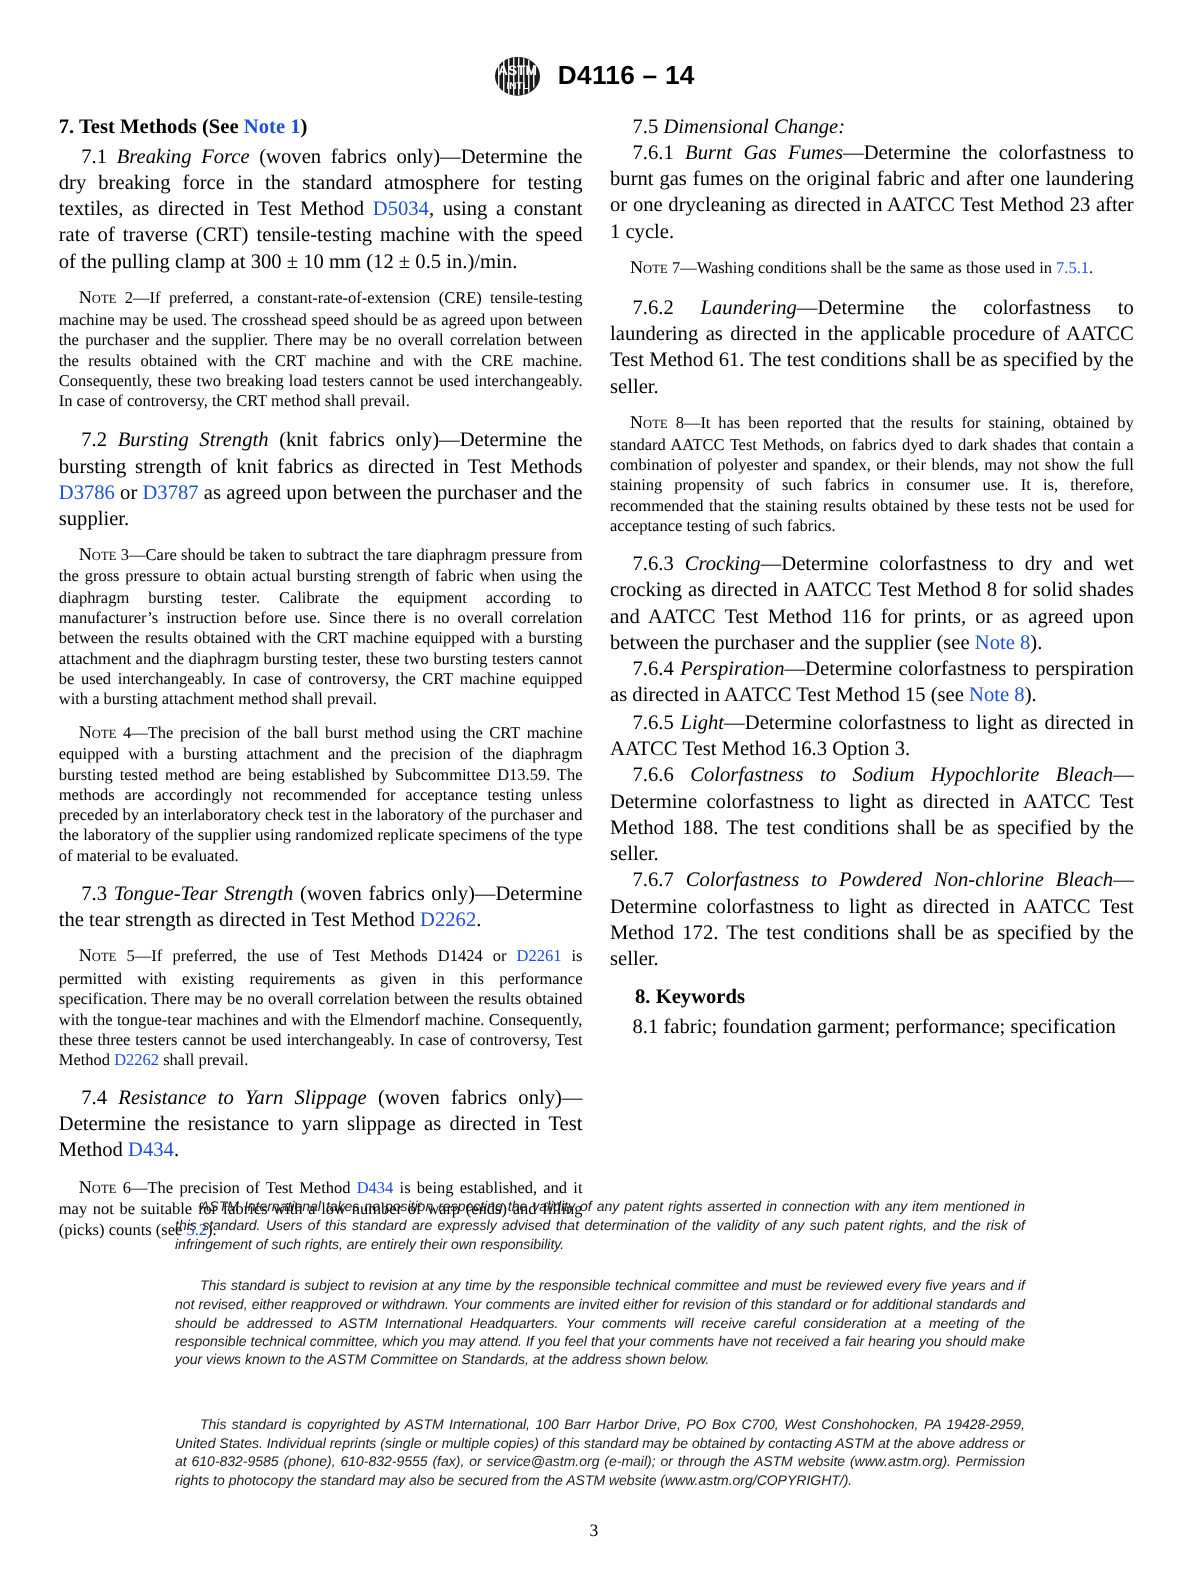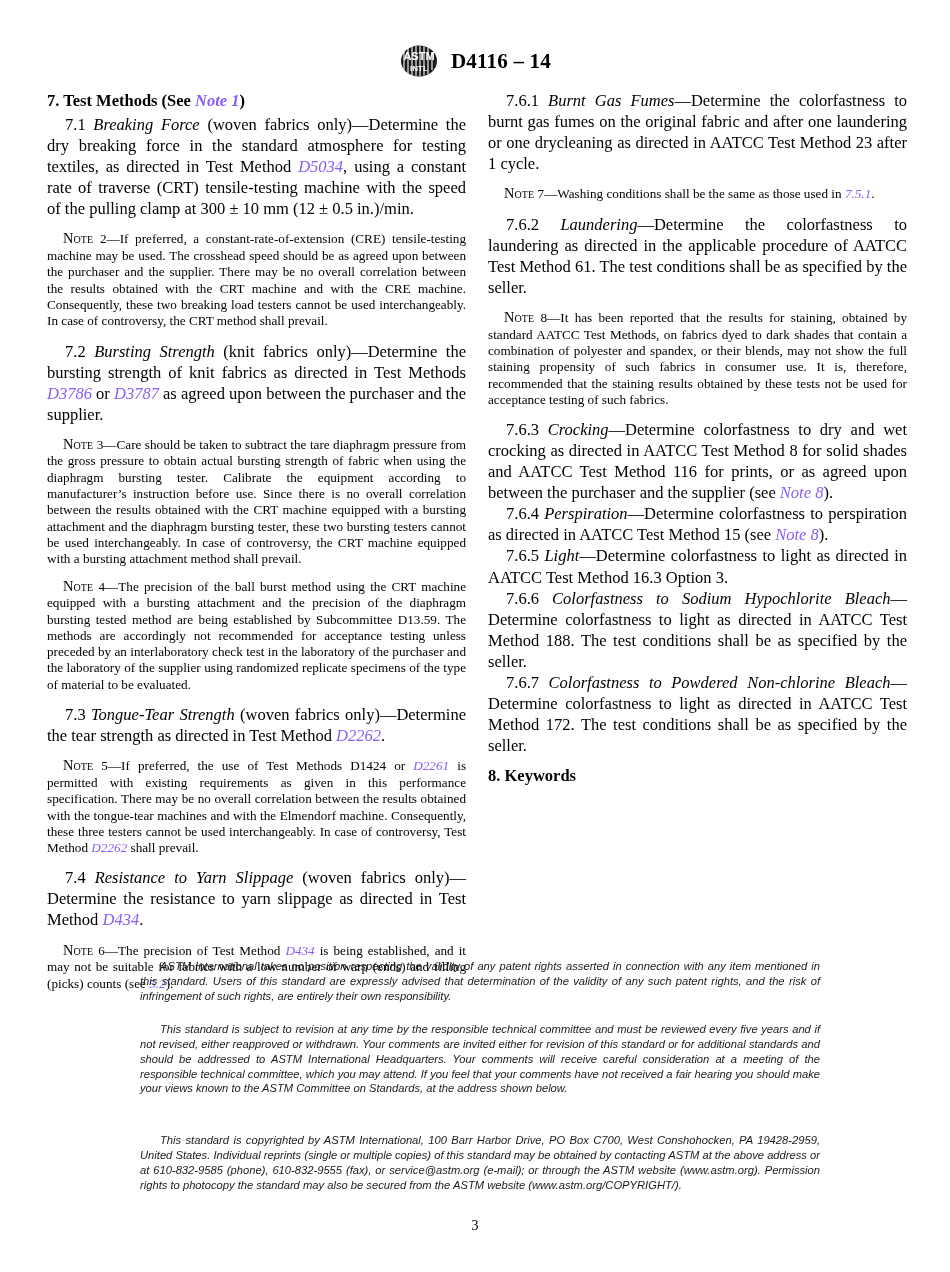--- a/index.html
+++ b/index.html
@@ -36,21 +36,21 @@
   .astm-logo {
     width: 40px;
     height: 34px;
     position: relative;
     display: inline-block;
   }
   .doc-number {
     font-size: 21px;
     font-weight: bold;
     letter-spacing: 0.2px;
-    font-family: Liberation Serif, serif;
+    font-family: Liberation Sans, sans-serif;
   }
 
   
   .columns {
     position: absolute;
     top: 90px;
     left: 47px;
     width: 860px;
     display: flex;
     gap: 22px;
@@ -61,20 +61,21 @@
 
   
   h2.section-head {
     font-size: 16.5px;
     font-weight: bold;
     margin: 0 0 3px 0;
     line-height: 1.28;
   }
   h2.section-head.spaced {
     margin-top: 9px;
+    margin-left: 20px;
   }
   p.para {
     font-size: 16.5px;
     line-height: 1.275;
     margin: 0;
     text-align: justify;
     text-indent: 18px;
     -webkit-hyphens: none;
     hyphens: none;
   }
@@ -94,22 +95,21 @@
   p.gap-before {
     margin-top: 11px;
   }
   .note-label {
     font-variant: small-caps;
     font-size: 14.4px;
     letter-spacing: 0.1px;
   }
   .ital { font-style: italic; }
   .ref {
-    color: #8b5cf6;
-    font-style: italic;
+    color: #1d4ed8;
   }
 
   
   .footer {
     position: absolute;
     left: 140px;
     width: 680px;
     top: 959px;
     font-family: "Liberation Sans", "DejaVu Sans", sans-serif;
     font-style: italic;
@@ -182,20 +182,21 @@
       <p class="note"><span class="note-label">Note</span><span> 5—If preferred, the use of Test Methods D1424 or </span><span class="ref">D2261</span><span> is permitted with existing requirements as given in this performance specification. There may be no overall correlation between the results obtained with the tongue-tear machines and with the Elmendorf machine. Consequently, these three testers cannot be used interchangeably. In case of controversy, Test Method </span><span class="ref">D2262</span><span> shall prevail.</span></p>
 
       <p class="para gap-before"><span>7.4 </span><span class="ital">Resistance to Yarn Slippage</span><span> (woven fabrics only)—Determine the resistance to yarn slippage as directed in Test Method </span><span class="ref">D434</span><span>.</span></p>
 
       <p class="note"><span class="note-label">Note</span><span> 6—The precision of Test Method </span><span class="ref">D434</span><span> is being established, and it may not be suitable for fabrics with a low number of warp (ends) and filling (picks) counts (see </span><span class="ref">5.2</span><span>).</span></p>
 
     </div>
 
     <div class="col">
 
+      <p class="para"><span>7.5 </span><span class="ital">Dimensional Change:</span></p>
 
 
 
       <p class="para"><span>7.6.1 </span><span class="ital">Burnt Gas Fumes</span><span>—Determine the colorfastness to burnt gas fumes on the original fabric and after one laundering or one drycleaning as directed in AATCC Test Method 23 after 1 cycle.</span></p>
 
       <p class="note"><span class="note-label">Note</span><span> 7—Washing conditions shall be the same as those used in </span><span class="ref">7.5.1</span><span>.</span></p>
 
       <p class="para gap-before"><span>7.6.2 </span><span class="ital">Laundering</span><span>—Determine the colorfastness to laundering as directed in the applicable procedure of AATCC Test Method 61. The test conditions shall be as specified by the seller.</span></p>
 
       <p class="note"><span class="note-label">Note</span><span> 8—It has been reported that the results for staining, obtained by standard AATCC Test Methods, on fabrics dyed to dark shades that contain a combination of polyester and spandex, or their blends, may not show the full staining propensity of such fabrics in consumer use. It is, therefore, recommended that the staining results obtained by these tests not be used for acceptance testing of such fabrics.</span></p>
@@ -206,20 +207,21 @@
 
       <p class="para"><span>7.6.5 </span><span class="ital">Light</span><span>—Determine colorfastness to light as directed in AATCC Test Method 16.3 Option 3.</span></p>
 
       <p class="para"><span>7.6.6 </span><span class="ital">Colorfastness to Sodium Hypochlorite Bleach</span><span>—Determine colorfastness to light as directed in AATCC Test Method 188. The test conditions shall be as specified by the seller.</span></p>
 
       <p class="para"><span>7.6.7 </span><span class="ital">Colorfastness to Powdered Non-chlorine Bleach</span><span>—Determine colorfastness to light as directed in AATCC Test Method 172. The test conditions shall be as specified by the seller.</span></p>
 
 
       <h2 class="section-head spaced">8.  Keywords</h2>
 
+      <p class="para">8.1  fabric; foundation garment; performance; specification</p>
 
     </div>
   </div>
 
   <div class="footer">
     <p class="blk1">ASTM International takes no position respecting the validity of any patent rights asserted in connection with any item mentioned in this standard. Users of this standard are expressly advised that determination of the validity of any such patent rights, and the risk of infringement of such rights, are entirely their own responsibility.</p>
     <p class="blk2">This standard is subject to revision at any time by the responsible technical committee and must be reviewed every five years and if not revised, either reapproved or withdrawn. Your comments are invited either for revision of this standard or for additional standards and should be addressed to ASTM International Headquarters. Your comments will receive careful consideration at a meeting of the responsible technical committee, which you may attend. If you feel that your comments have not received a fair hearing you should make your views known to the ASTM Committee on Standards, at the address shown below.</p>
     <p class="blk3">This standard is copyrighted by ASTM International, 100 Barr Harbor Drive, PO Box C700, West Conshohocken, PA 19428-2959, United States. Individual reprints (single or multiple copies) of this standard may be obtained by contacting ASTM at the above address or at 610-832-9585 (phone), 610-832-9555 (fax), or service@astm.org (e-mail); or through the ASTM website (www.astm.org). Permission rights to photocopy the standard may also be secured from the ASTM website (www.astm.org/COPYRIGHT/).</p>
   </div>
 

